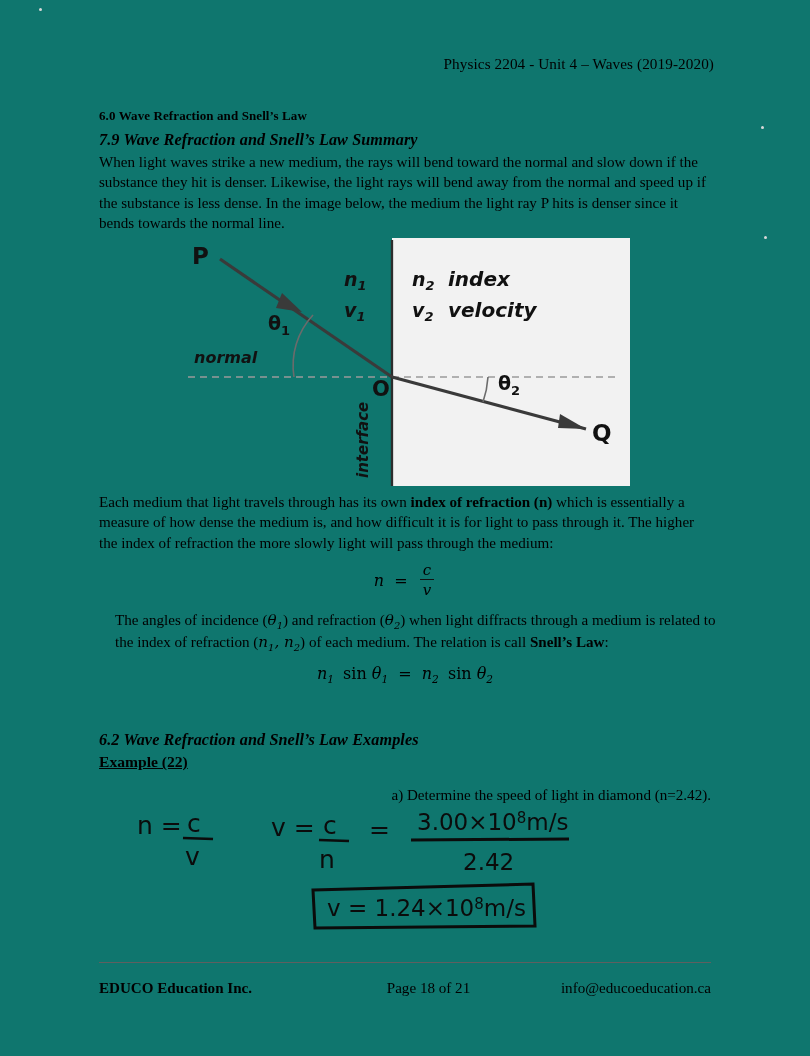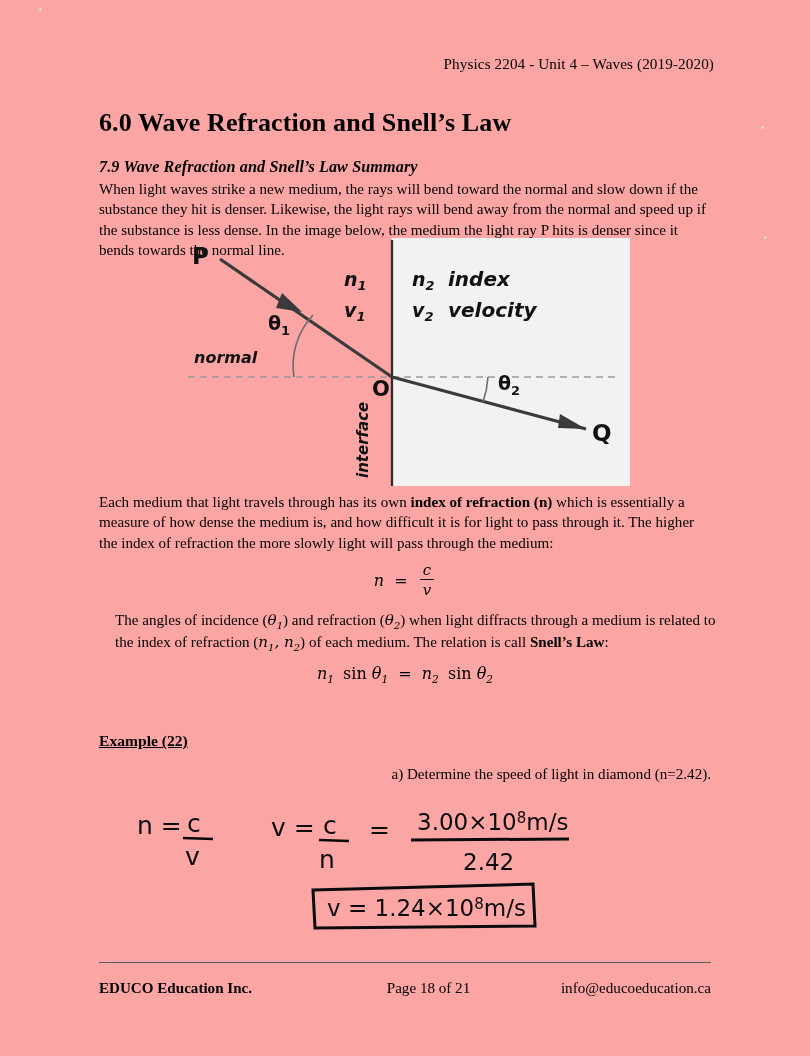--- a/index.html
+++ b/index.html
@@ -11,21 +11,21 @@
     width: 810px;
     height: 1056px;
     position: relative;
     font-family: "Liberation Serif", serif;
     color: #000000;
     overflow: hidden;
   }
   .page {
     position: absolute;
     inset: 0;
-    background: #fca5a5;
+    background: #0f766e;
     padding-left: 36px;
   }
   .scan-speck {
     position: absolute;
     background: #d8d8d8;
     border-radius: 50%;
   }
 
   
   .running-head {
@@ -39,23 +39,23 @@
 
   
   .content {
     position: absolute;
     left: 99px;
     top: 108px;
     width: 612px;
   }
 
   h1.sect {
-    font-size: 26px;
+    font-size: 13px;
     font-weight: bold;
-    margin: 0 0 20px 0;
+    margin: 0 0 7px 0;
     letter-spacing: 0.1px;
   }
   h2.subsect {
     font-size: 16.2px;
     font-weight: bold;
     font-style: italic;
     margin: 0 0 2px 0;
     letter-spacing: 0.1px;
   }
   p.body {
@@ -255,20 +255,21 @@
     <span><span>n</span><sub style="font-size:0.66em;">1</sub></span>
     <span style="font-style:normal; margin-left:4px;">sin</span>
     <span><span>θ</span><sub style="font-size:0.66em;">1</sub></span>
     <span style="font-style:normal; margin:0 5px;">=</span>
     <span><span>n</span><sub style="font-size:0.66em;">2</sub></span>
     <span style="font-style:normal; margin-left:4px;">sin</span>
     <span><span>θ</span><sub style="font-size:0.66em;">2</sub></span>
   </div>
 
   <div style="position:absolute; left:99px; top:731px; width:612px;">
+    <h2 class="subsect">6.2 Wave Refraction and Snell’s Law Examples</h2>
     <h2 class="ex-title">Example (22)</h2>
     <p class="ol-item" style="margin-top:14px;text-align:right;">a)   Determine the speed of light in diamond (n=2.42).</p>
   </div>
 
   <div class="handwork">
     <svg class="hw-line1" viewBox="0 0 612 72">
       <text x="38" y="28" class="hand" font-family="DejaVu Sans, sans-serif" font-size="25" fill="#0b0b0b">n =</text>
       <text x="88" y="26" class="hand" font-family="DejaVu Sans, sans-serif" font-size="25" fill="#0b0b0b">c</text>
       <line x1="84" y1="32" x2="114" y2="33" stroke="#0b0b0b" stroke-width="2.6"></line>
       <text x="86" y="59" class="hand" font-family="DejaVu Sans, sans-serif" font-size="25" fill="#0b0b0b">v</text>

